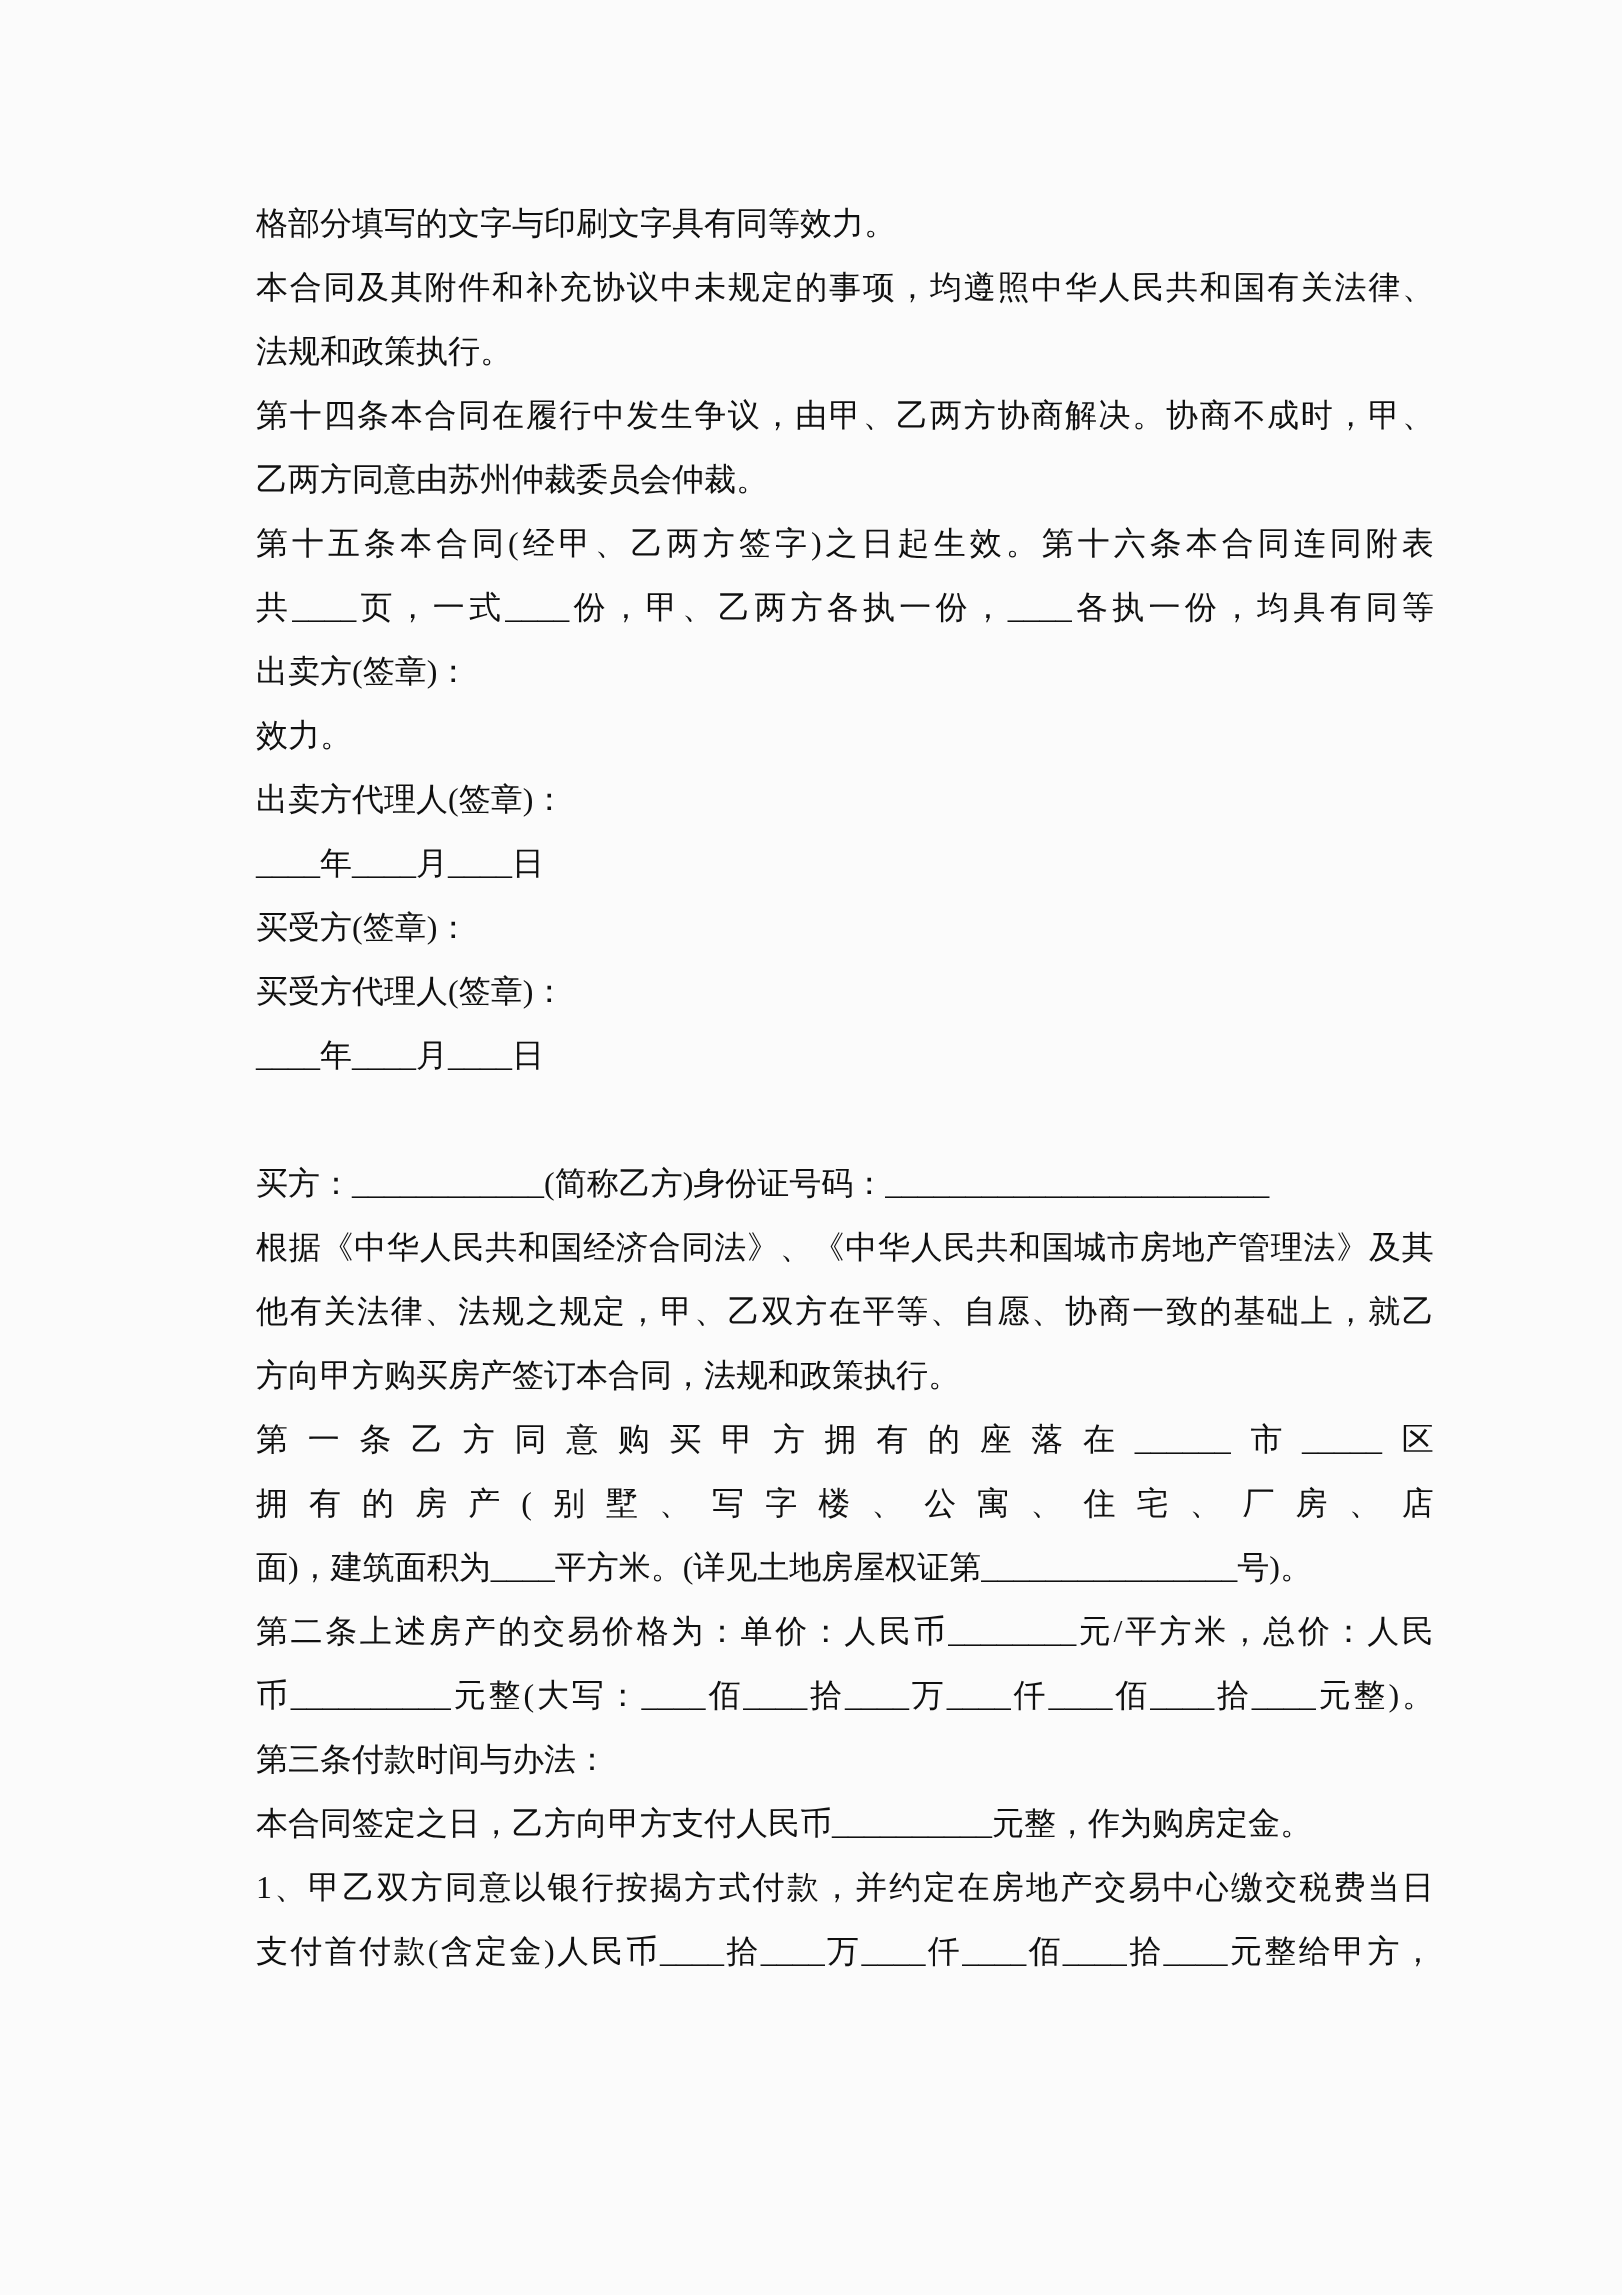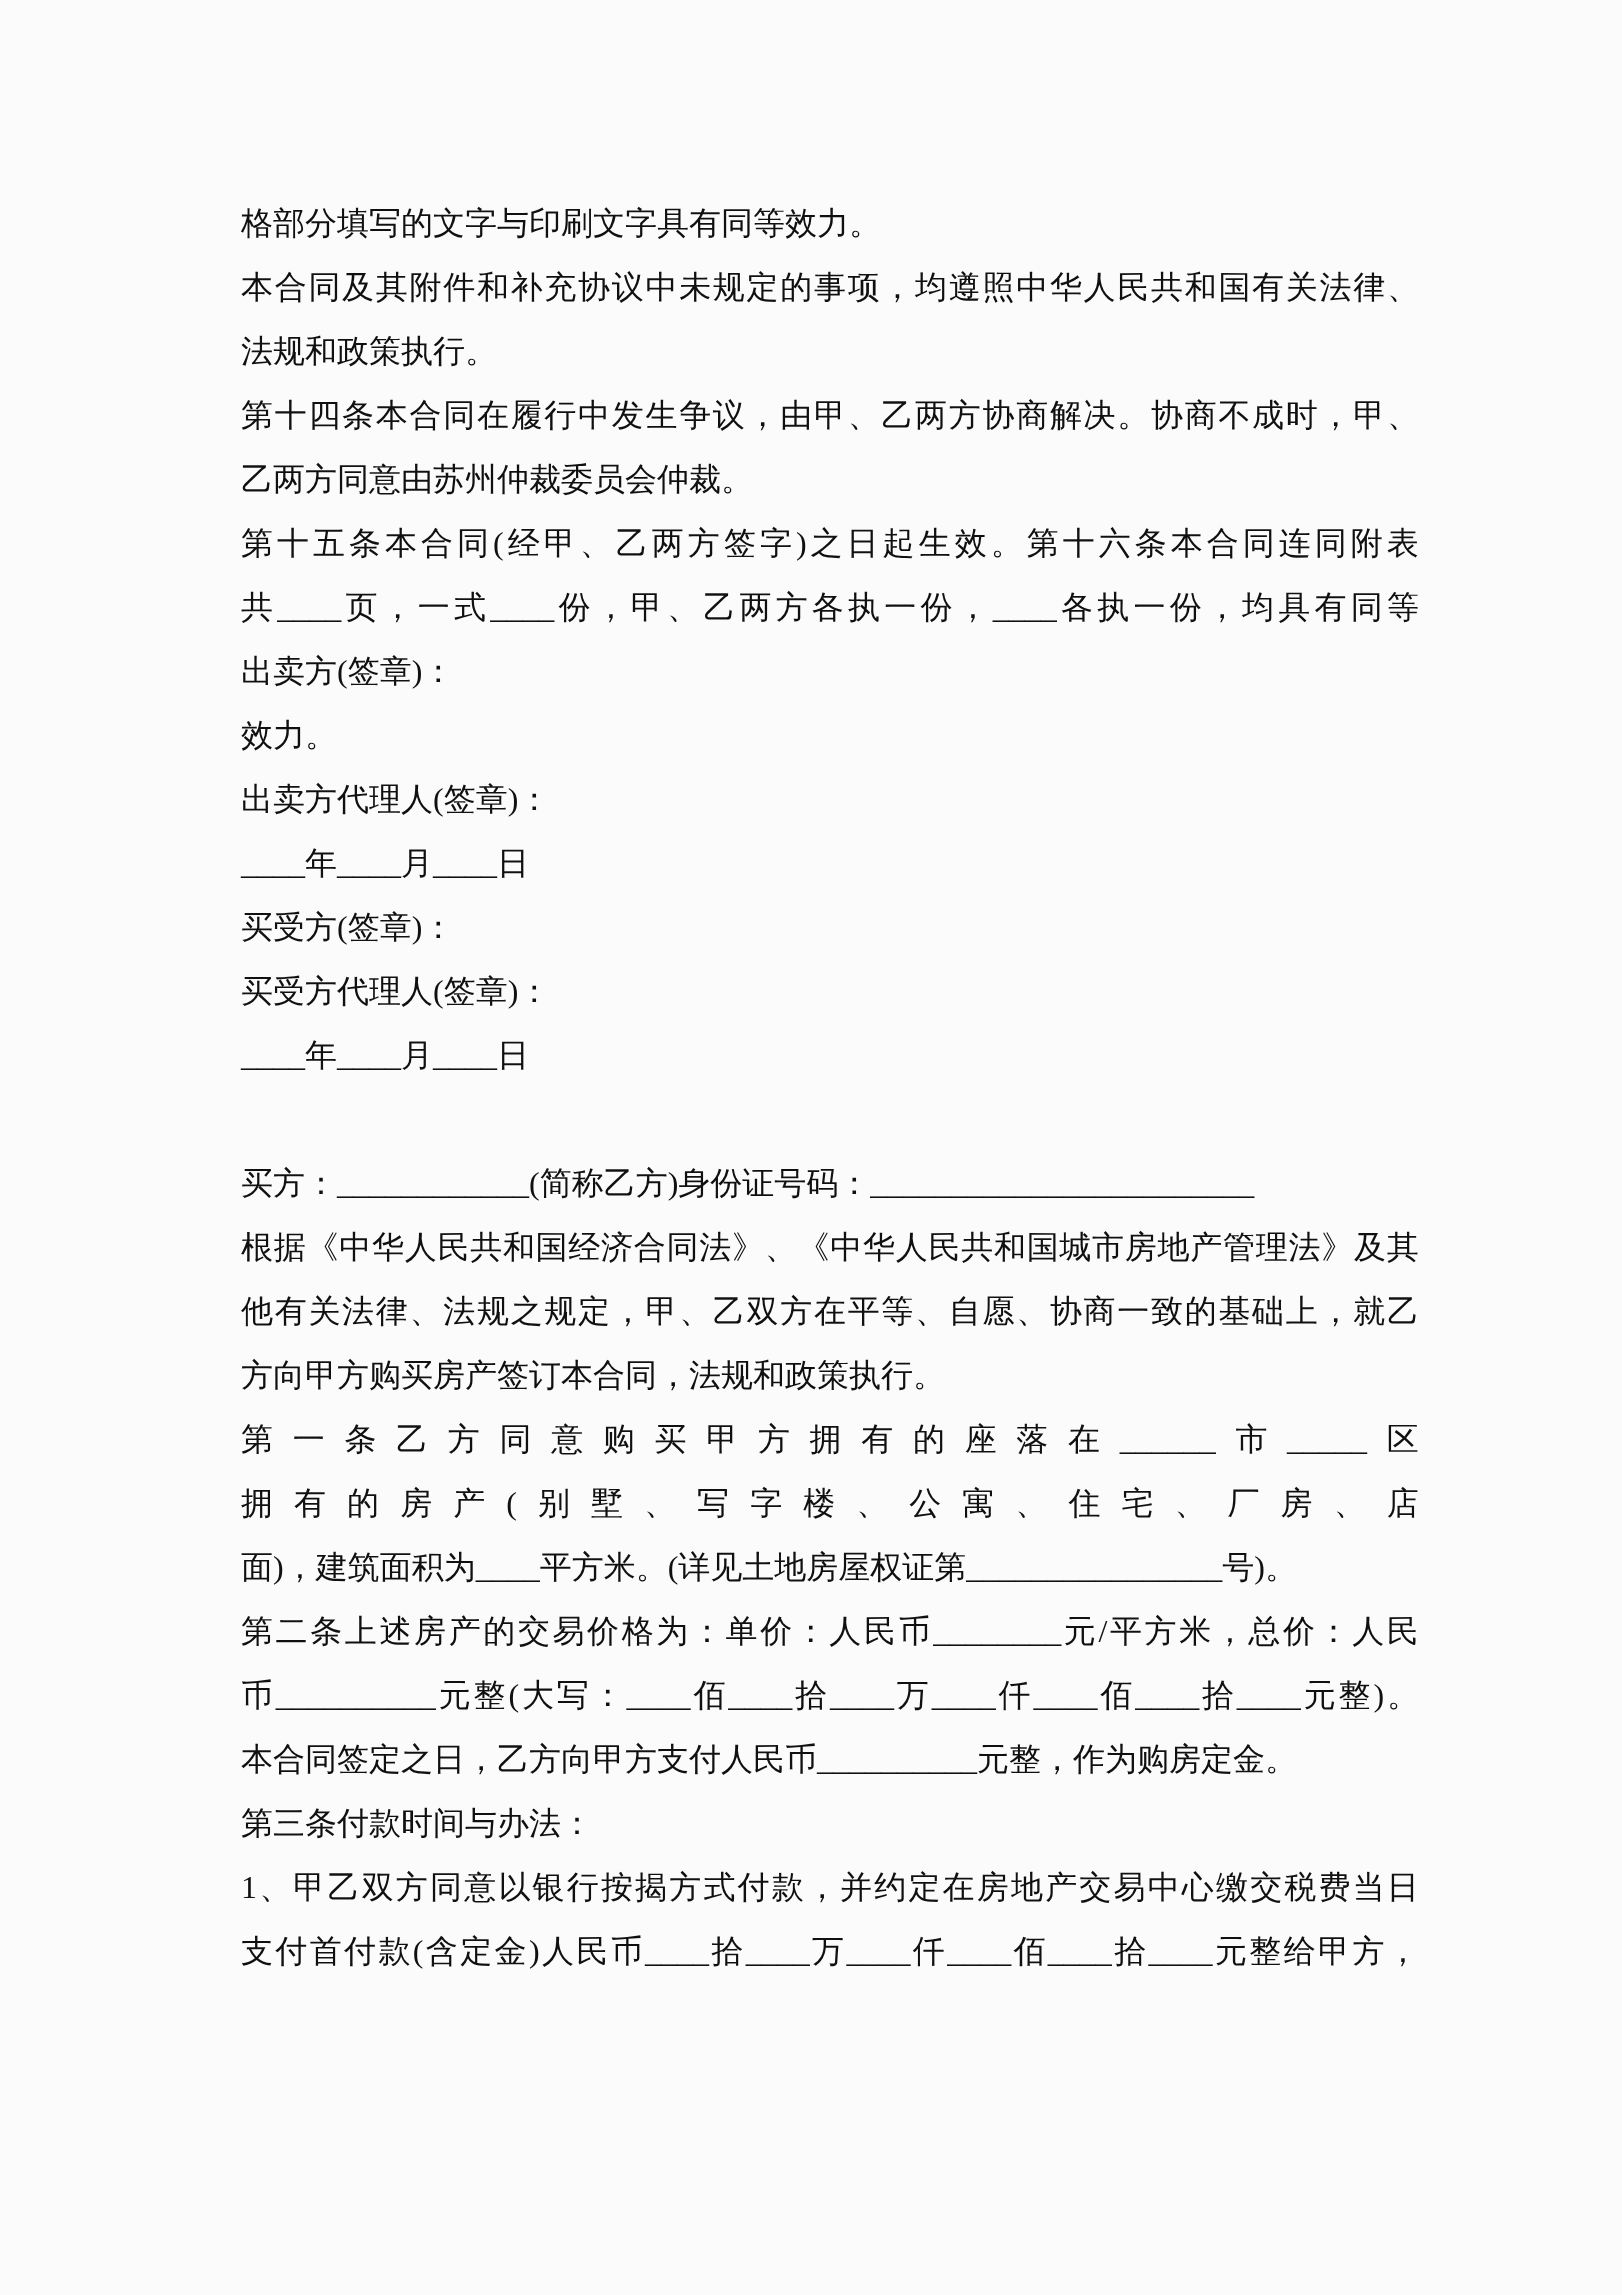--- a/index.html
+++ b/index.html
@@ -10,21 +10,21 @@
     font-family: "Liberation Serif", "DejaVu Serif", serif;
     position: relative;
     overflow: hidden;
   }
   .contract-page {
     position: absolute; inset: 0;
     background: #fbfbfb;
   }
   .contract-body {
     position: absolute;
-    left: 241px; top: 191px;
+    left: 256px; top: 191px;
     width: 1178px;
   }
   .line {
     height: 64px;
     line-height: 64px;
     font-size: 32px;
     color: #101010;
     white-space: pre;
     letter-spacing: 0;
   }
@@ -377,22 +377,22 @@
         <span>____</span>
         <span>佰</span>
         <span>____</span>
         <span>拾</span>
         <span>____</span>
         <span>元</span>
         <span>整</span>
         <span>)</span>
         <span>。</span>
       </div>
+      <div class="line">第三条付款时间与办法：</div>
       <div class="line">本合同签定之日，乙方向甲方支付人民币__________元整，作为购房定金。</div>
-      <div class="line">第三条付款时间与办法：</div>
       <div class="line fill">
         <span>1</span>
         <span>、</span>
         <span>甲</span>
         <span>乙</span>
         <span>双</span>
         <span>方</span>
         <span>同</span>
         <span>意</span>
         <span>以</span>

